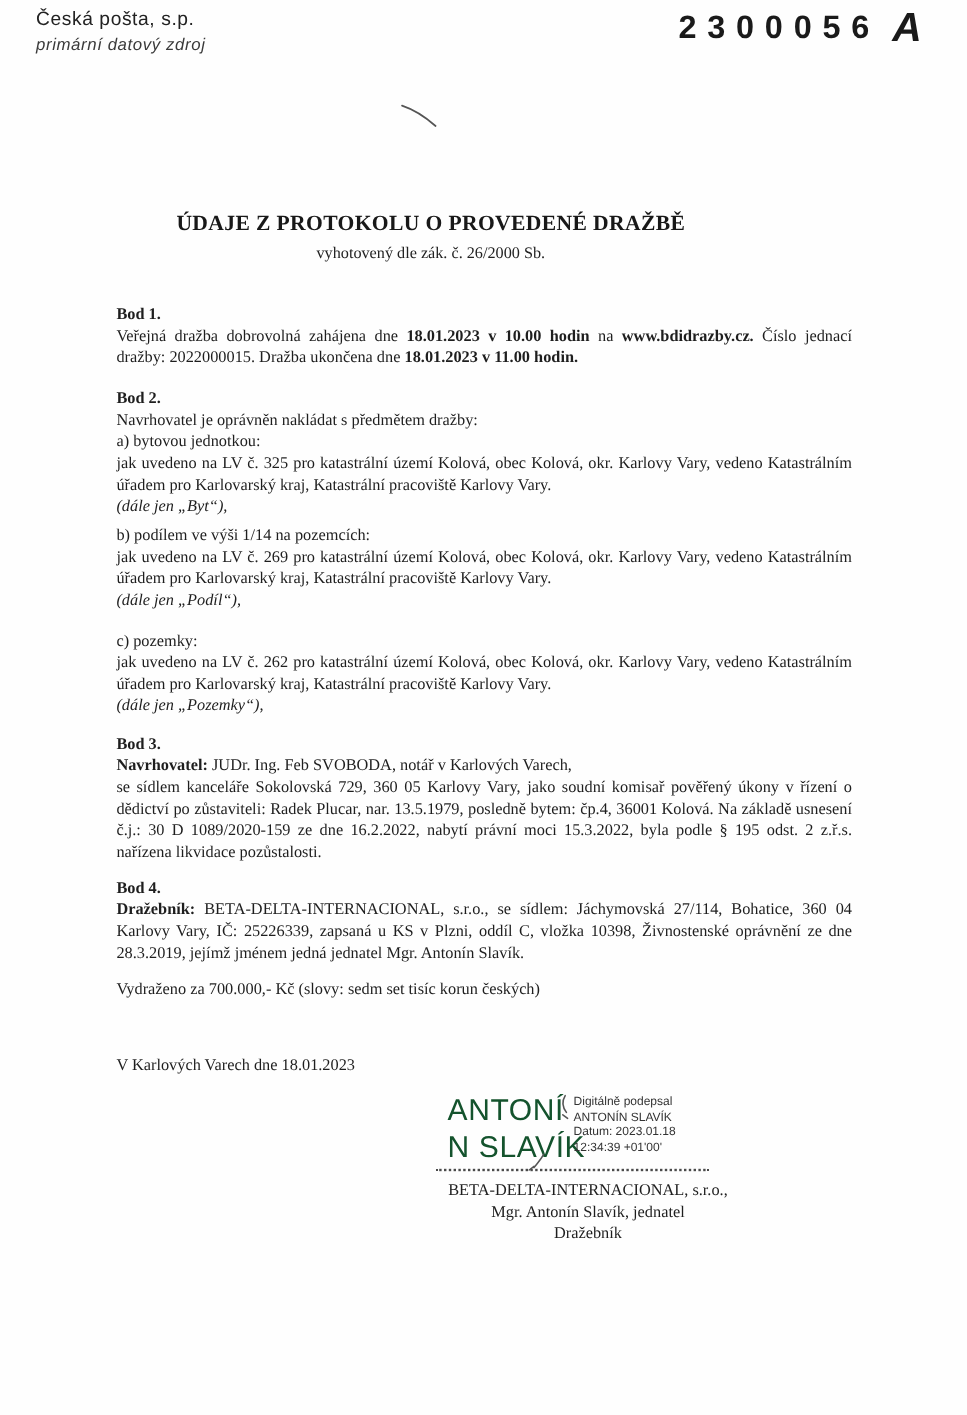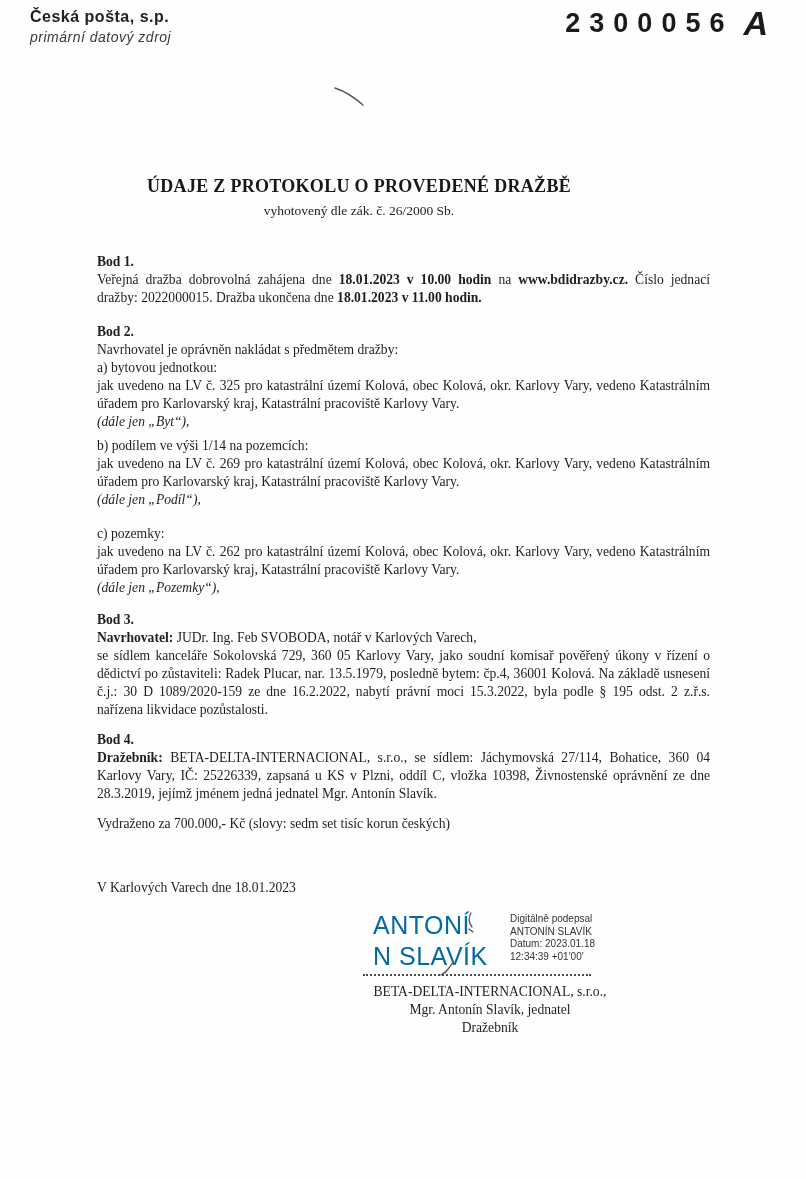--- a/index.html
+++ b/index.html
@@ -7,21 +7,21 @@
     width:806px;height:1179px;position:relative;
     background:#fefefe;
     font-family:"Liberation Serif", serif;
     color:#1c1c1c;
     overflow:hidden;
   }
   .page{position:absolute;inset:0;}
 
   
   .stamp{position:absolute;left:30px;top:8px;font-family:"Liberation Sans",sans-serif;}
-  .stamp .l1{font-weight:bold;font-size:16px;letter-spacing:.5px;color:#222;}
+  .stamp .l1{font-weight:normal;font-size:16px;letter-spacing:.5px;color:#222;}
   .stamp .l2{font-style:italic;font-size:14px;color:#3a3a3a;margin-top:3px;letter-spacing:.5px;}
 
   
   .docnum{position:absolute;right:38px;top:8px;display:flex;align-items:flex-start;gap:10px;
     font-family:"Liberation Sans",sans-serif;color:#1a1a1a;}
   .docnum .digits{font-size:27px;font-weight:bold;letter-spacing:9px;}
   .docnum .letter{font-size:34px;font-weight:bold;font-style:italic;line-height:1;margin-top:-2px;}
 
   .pen-mark{position:absolute;left:330px;top:78px;}
 
@@ -41,24 +41,24 @@
   .s-bod2{top:323px;}
   .s-itemb{top:437px;}
   .s-itemc{top:525px;}
   .s-bod3{top:611px;}
   .s-bod4{top:731px;}
   .s-bod5{top:815px;}
   .s-date{top:879px;}
 
   
   .sig-big{position:absolute;left:373px;top:910px;width:130px;
-    font-family:"Liberation Sans",sans-serif;font-size:25px;color:#0369a1;
+    font-family:"Liberation Sans",sans-serif;font-size:25px;color:#14532d;
     line-height:31px;letter-spacing:.5px;}
   .sig-details{position:absolute;left:478px;top:913px;width:130px;
-    font-family:"Liberation Sans",sans-serif;font-size:10px;line-height:12.5px;color:#333;margin-left:32px;}
+    font-family:"Liberation Sans",sans-serif;font-size:10px;line-height:12.5px;color:#333;}
   .sig-flourish{position:absolute;left:425px;top:905px;}
   .sig-dots{position:absolute;left:363px;top:974px;width:228px;height:0;
     border-top:2px dotted #4a4a4a;}
   .sig-company{position:absolute;left:345px;top:983px;width:290px;text-align:center;
     font-size:13.6px;line-height:18px;color:#1e1e1e;}
 </style>
 </head>
 <body>
 
 <div class="page">

